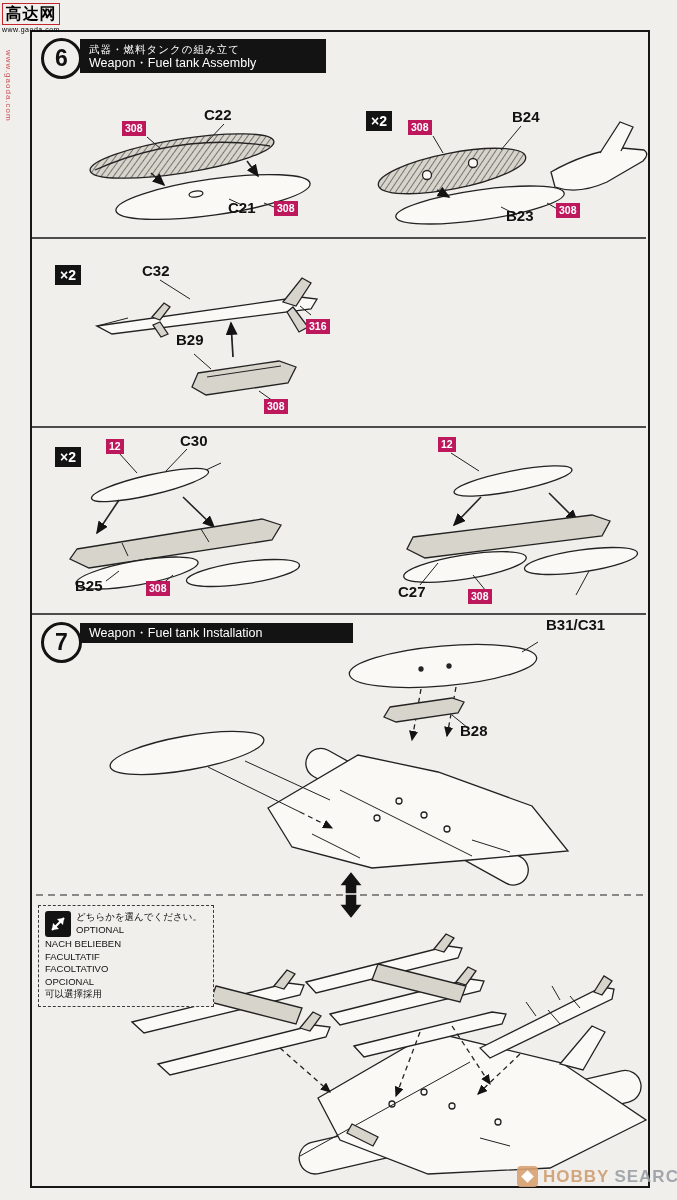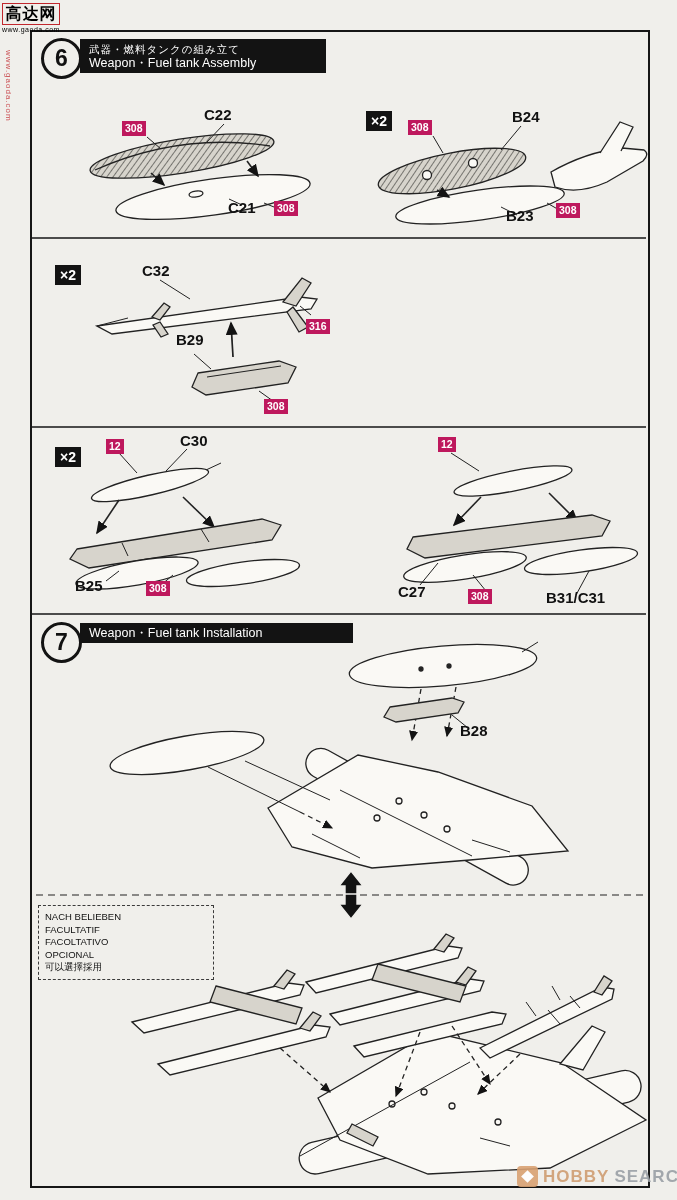--- a/index.html
+++ b/index.html
@@ -231,32 +231,43 @@
 
 <div class="mult" style="left:55px;top:447px;">×2</div>
 <div class="paint" style="left:106px;top:439px;">12</div>
 <div class="part" style="left:180px;top:432px;">C30</div>
 <div class="part" style="left:75px;top:577px;">B25</div>
 <div class="paint" style="left:146px;top:581px;">308</div>
 
 <div class="paint" style="left:438px;top:437px;">12</div>
 <div class="part" style="left:398px;top:583px;">C27</div>
 <div class="paint" style="left:468px;top:589px;">308</div>
-<div class="part" style="left:546px;top:589px;">B31/C31</div>
+<div class="part" style="left:546px;top:616px;">B31/C31</div>
 
 <div class="step-circle" style="left:41px;top:622px;">
   <span>7</span>
 </div>
 <div class="step-bar" style="left:80px;top:623px;width:255px;">
   <div class="en">Weapon・Fuel tank Installation</div>
 </div>
 
 <div class="part" style="left:460px;top:722px;">B28</div>
 
 <div class="opt-box">
+  <div class="opt-row">
+    <svg class="opt-icon" viewBox="0 0 26 26">
+      <rect x="0" y="0" width="26" height="26" rx="3" fill="#131313"></rect>
+      <path d="M7,19 L19,7" stroke="#fff" stroke-width="2.2" fill="none"></path>
+      <path d="M19,7 l-7,1 6,6 z M7,19 l7,-1 -6,-6 z" fill="#fff"></path>
+    </svg>
+    <div>
+      <div class="opt-line">どちらかを選んでください。</div>
+      <div class="opt-line">OPTIONAL</div>
+    </div>
+  </div>
   <div class="opt-line">NACH BELIEBEN</div>
   <div class="opt-line">FACULTATIF</div>
   <div class="opt-line">FACOLTATIVO</div>
   <div class="opt-line">OPCIONAL</div>
   <div class="opt-line">可以選擇採用</div>
 </div>
 
 <div class="gd-logo">
   <div class="gd-main">高达网</div>
   <div class="gd-sub">www.gaoda.com</div>

